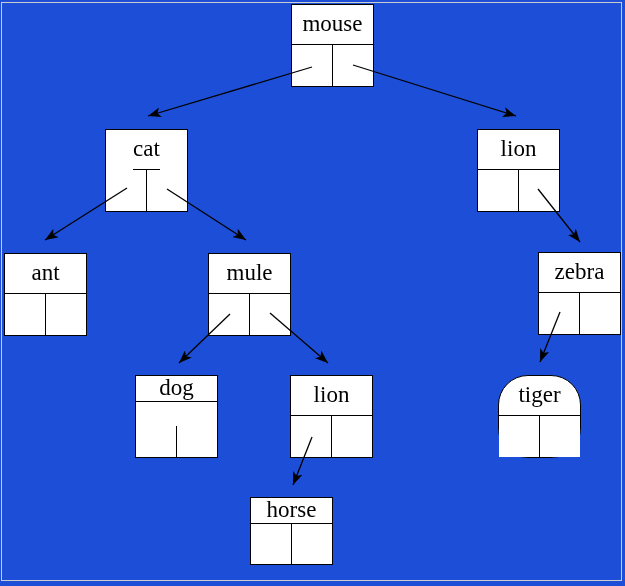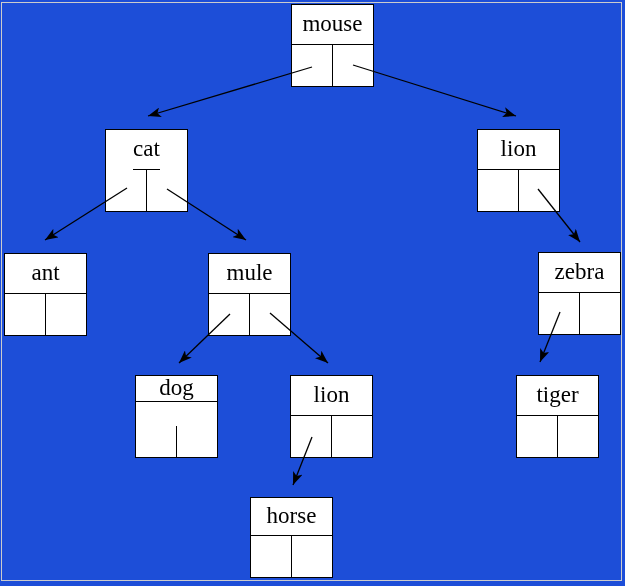--- a/index.html
+++ b/index.html
@@ -44,22 +44,22 @@
 
   
   .pos-mouse { left: 291px; top: 4px; }
   .pos-cat   { left: 105px; top: 129px; align-items: center; }
   .pos-mule  { left: 477px; top: 129px; }
   .pos-ant   { left: 4px;   top: 253px; }
   .pos-goat  { left: 208px; top: 253px; }
   .pos-zebra { left: 538px; top: 252px; }
   .pos-dog   { left: 135px; top: 375px; gap: 24px; }
   .pos-lion  { left: 290px; top: 375px; justify-content: center; }
-  .pos-tiger { left: 516px; top: 375px; }
-  .pos-horse { left: 250px; top: 497px; height: 81px; justify-content: center; }
+  .pos-tiger { left: 498px; top: 375px; border-radius: 30px; }
+  .pos-horse { left: 250px; top: 497px; height: 68px; justify-content: center; }
 
   .edges {
     position: absolute;
     left: 0; top: 0;
     width: 625px; height: 586px;
     pointer-events: none;
   }
   .edges line { stroke: #000000; stroke-width: 1.3px; }
 </style>
 </head>

